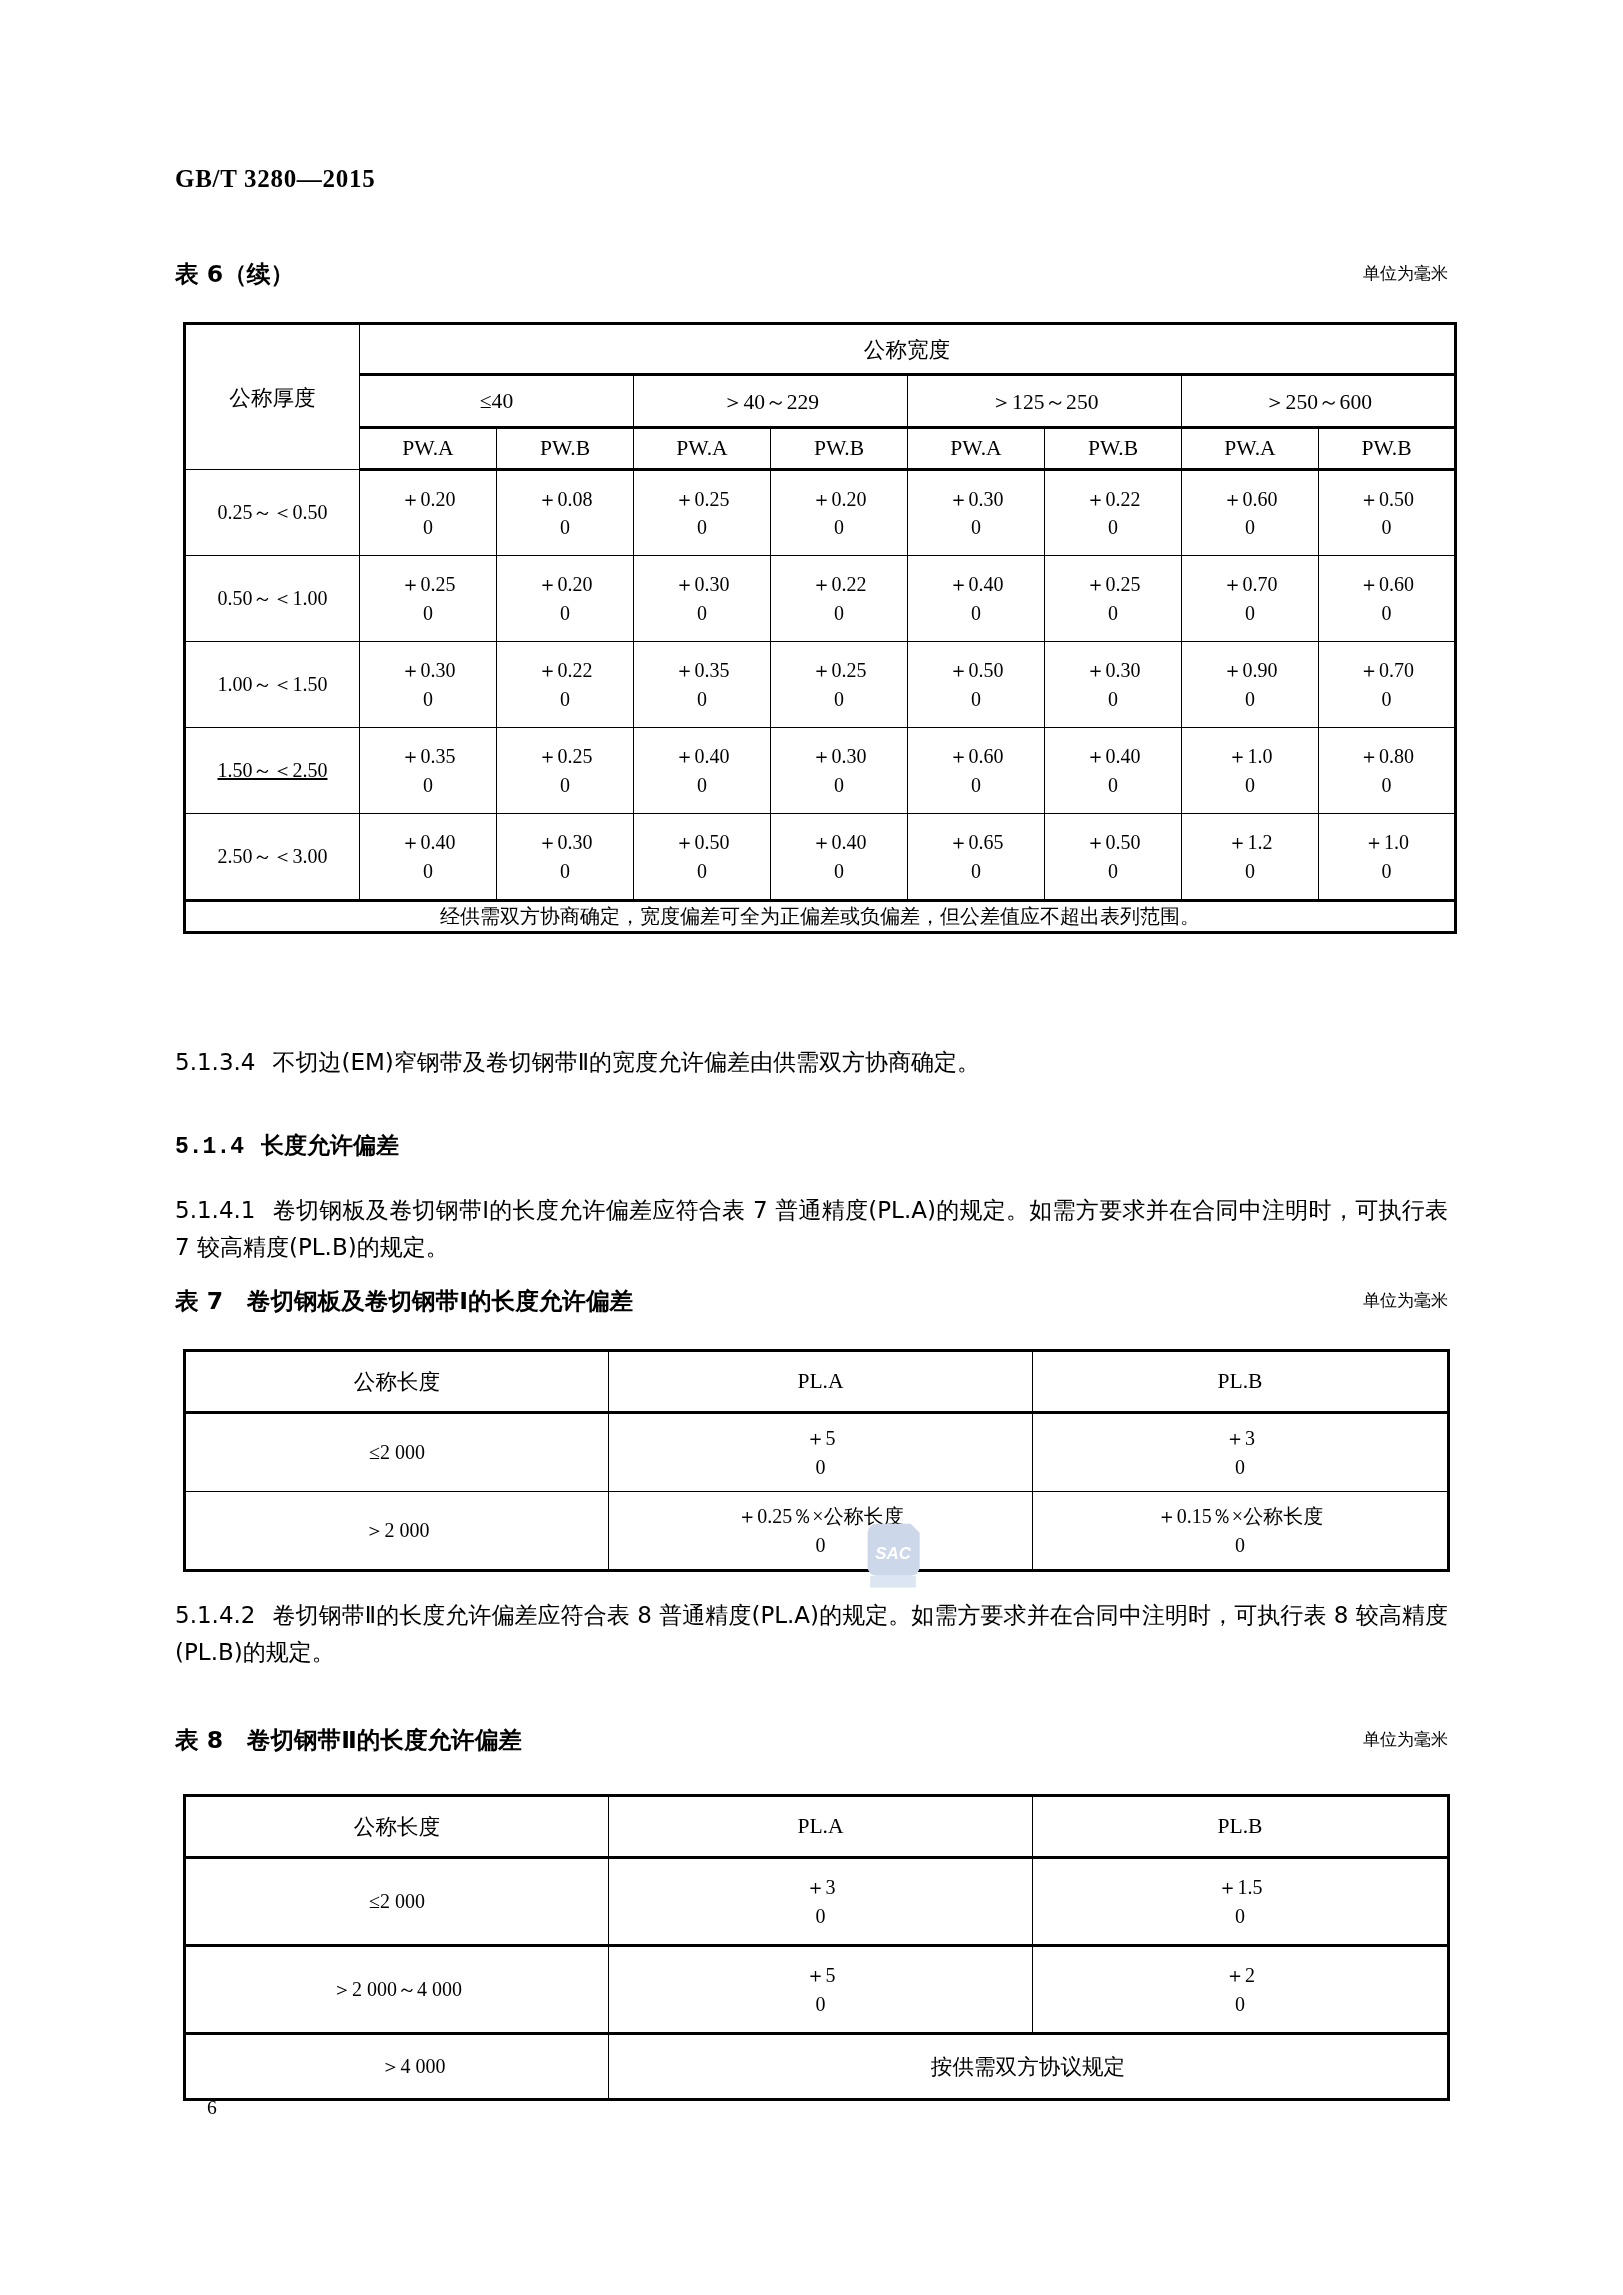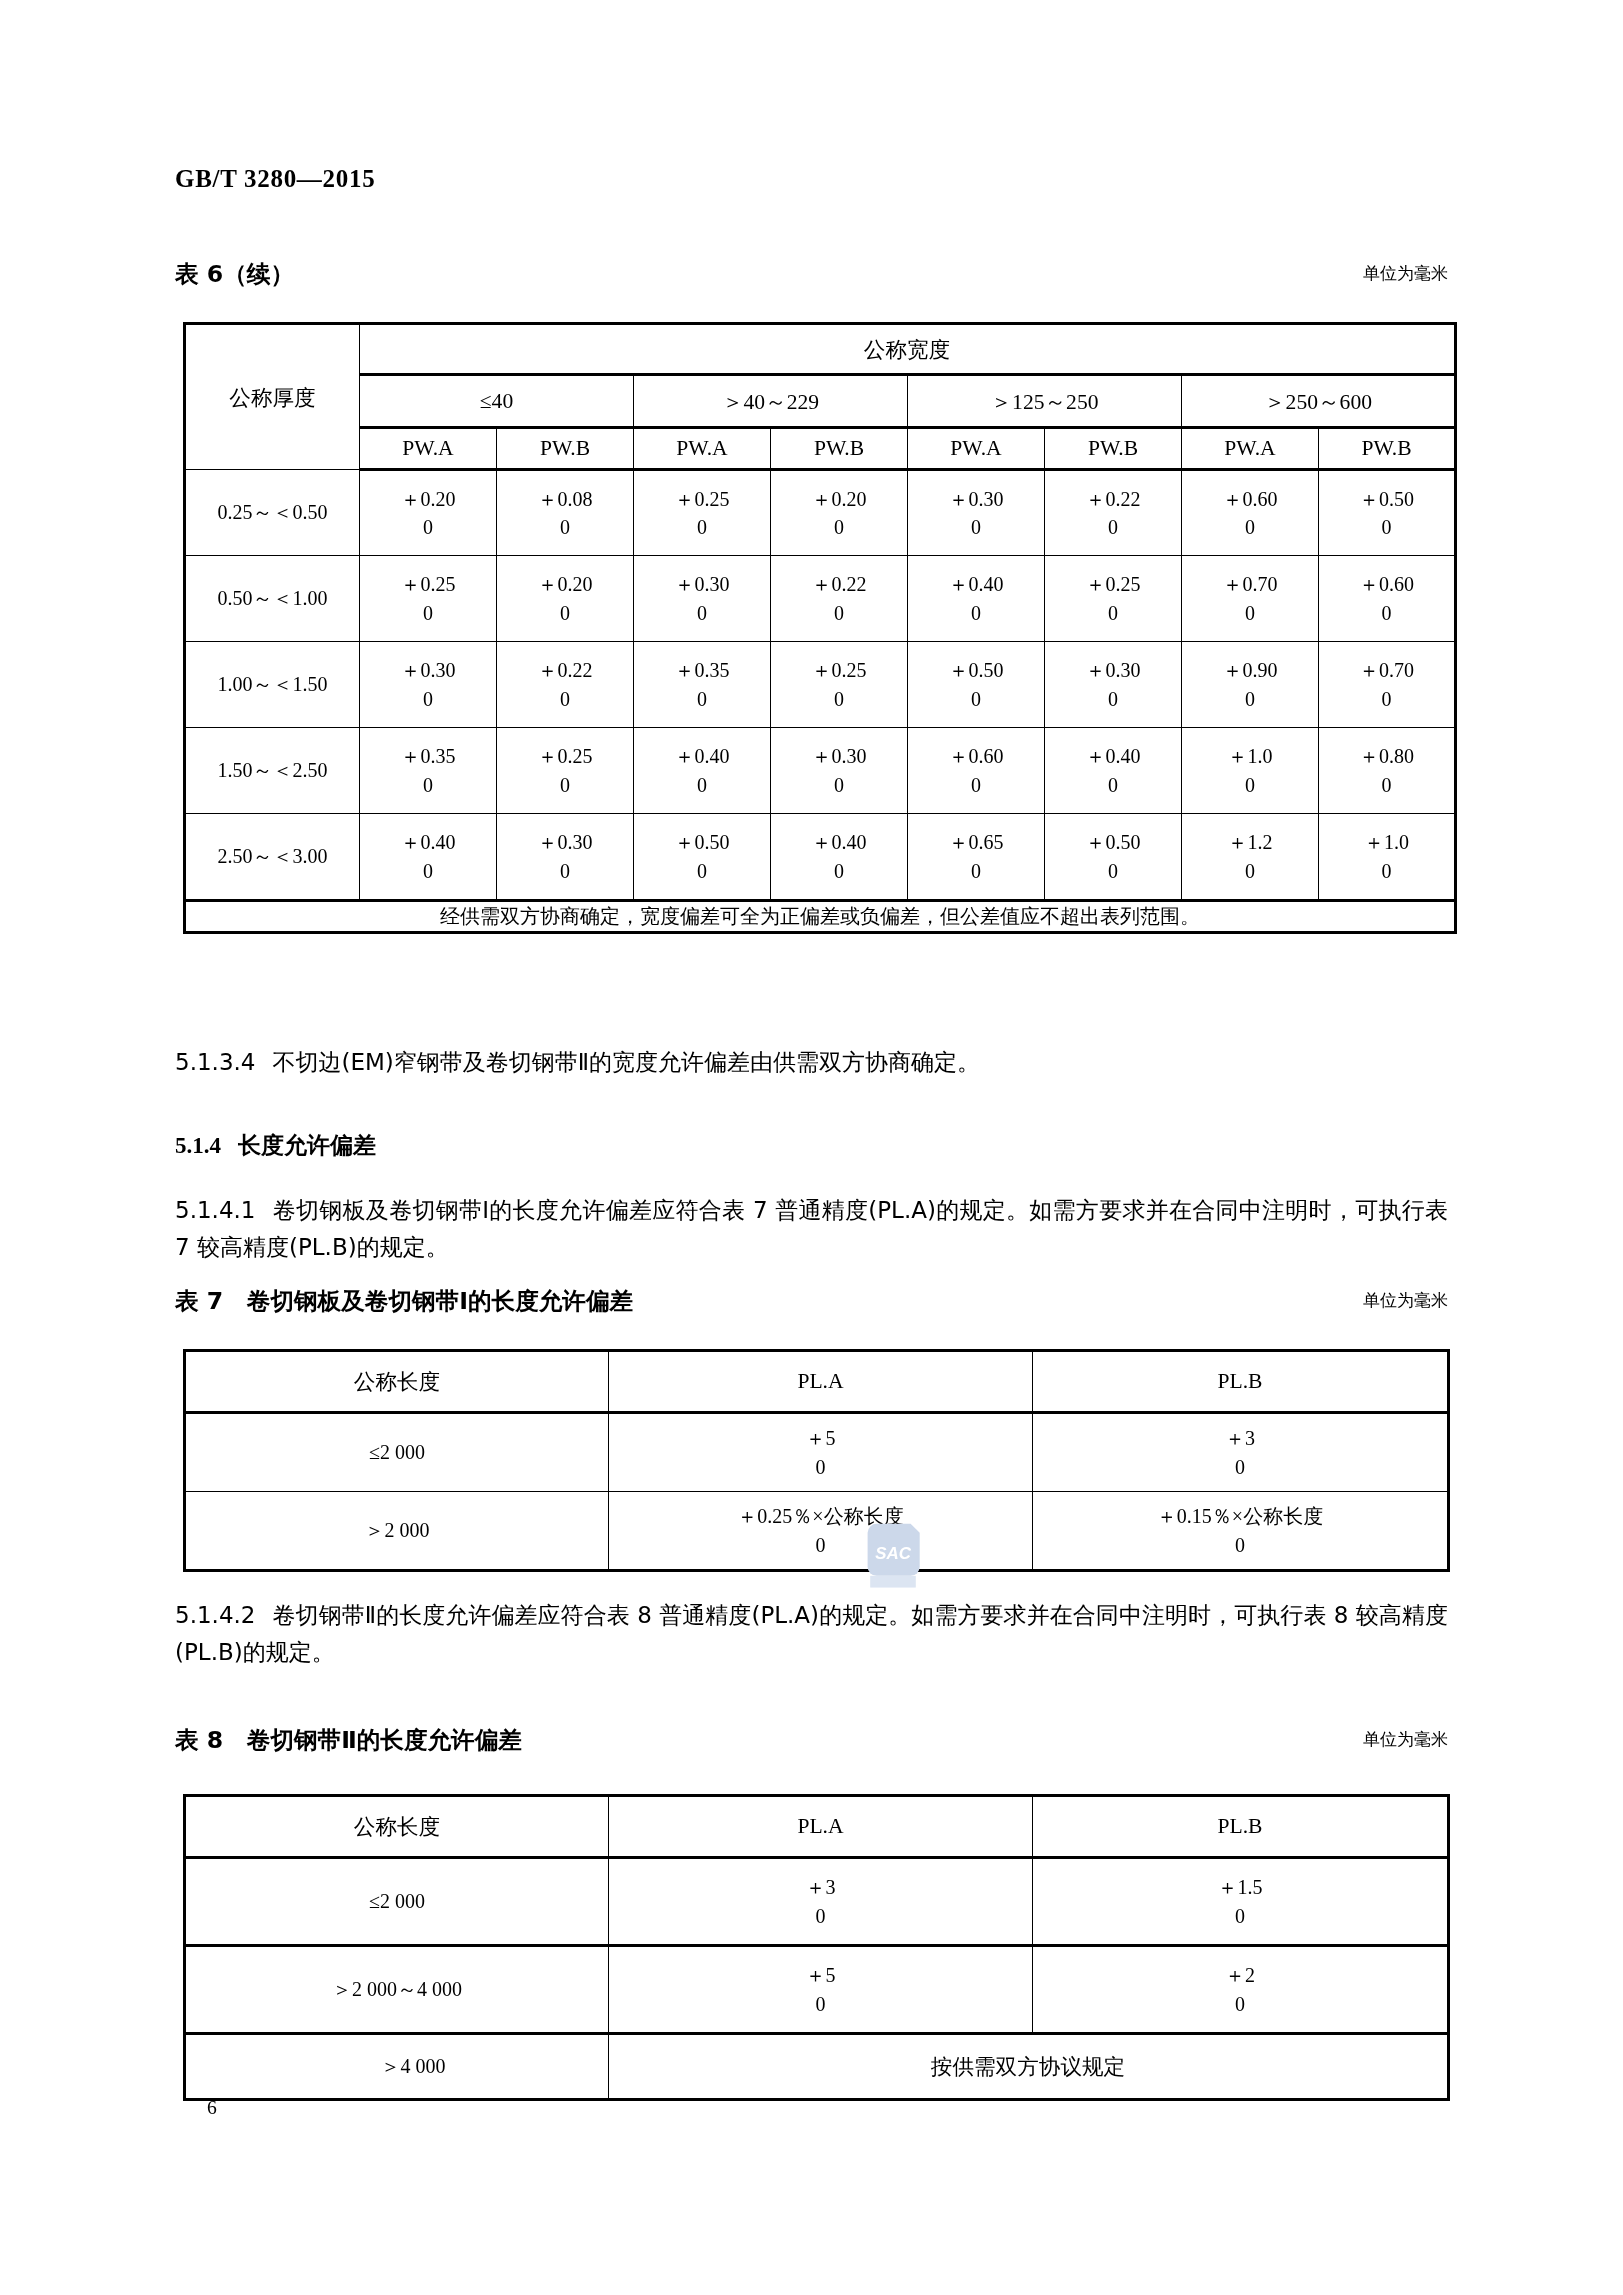--- a/index.html
+++ b/index.html
@@ -119,21 +119,21 @@
     font-size: 23px;
     line-height: 1.62;
     font-family: "DejaVu Sans", "Liberation Sans", sans-serif;
     text-align: justify;
   }
   .clause-head {
     position: absolute;
     left: 175px;
     font-size: 23px;
     font-weight: 700;
-    font-family: Liberation Serif, serif;
+    font-family: Liberation Mono, monospace;
   }
   .num { margin-right: 17px; }
 
   
   .folio {
     position: absolute;
     left: 207px;
     top: 2097px;
     font-size: 19.6px;
     font-family: "Liberation Serif", "DejaVu Serif", serif;
@@ -344,21 +344,21 @@
               </span>
             </td>
           <td class="dcell">
               <span class="tol">
                 <span class="up">＋0.70</span>
                 <span class="lo">0</span>
               </span>
             </td>
         </tr>
         <tr>
-          <td class="rowhead" style="height:85px;">1.50～＜2.50</td>
+          <td class="rowhead" style="height:85px;text-decoration:underline;">1.50～＜2.50</td>
           <td class="dcell">
               <span class="tol">
                 <span class="up">＋0.35</span>
                 <span class="lo">0</span>
               </span>
             </td>
           <td class="dcell">
               <span class="tol">
                 <span class="up">＋0.25</span>
                 <span class="lo">0</span>

